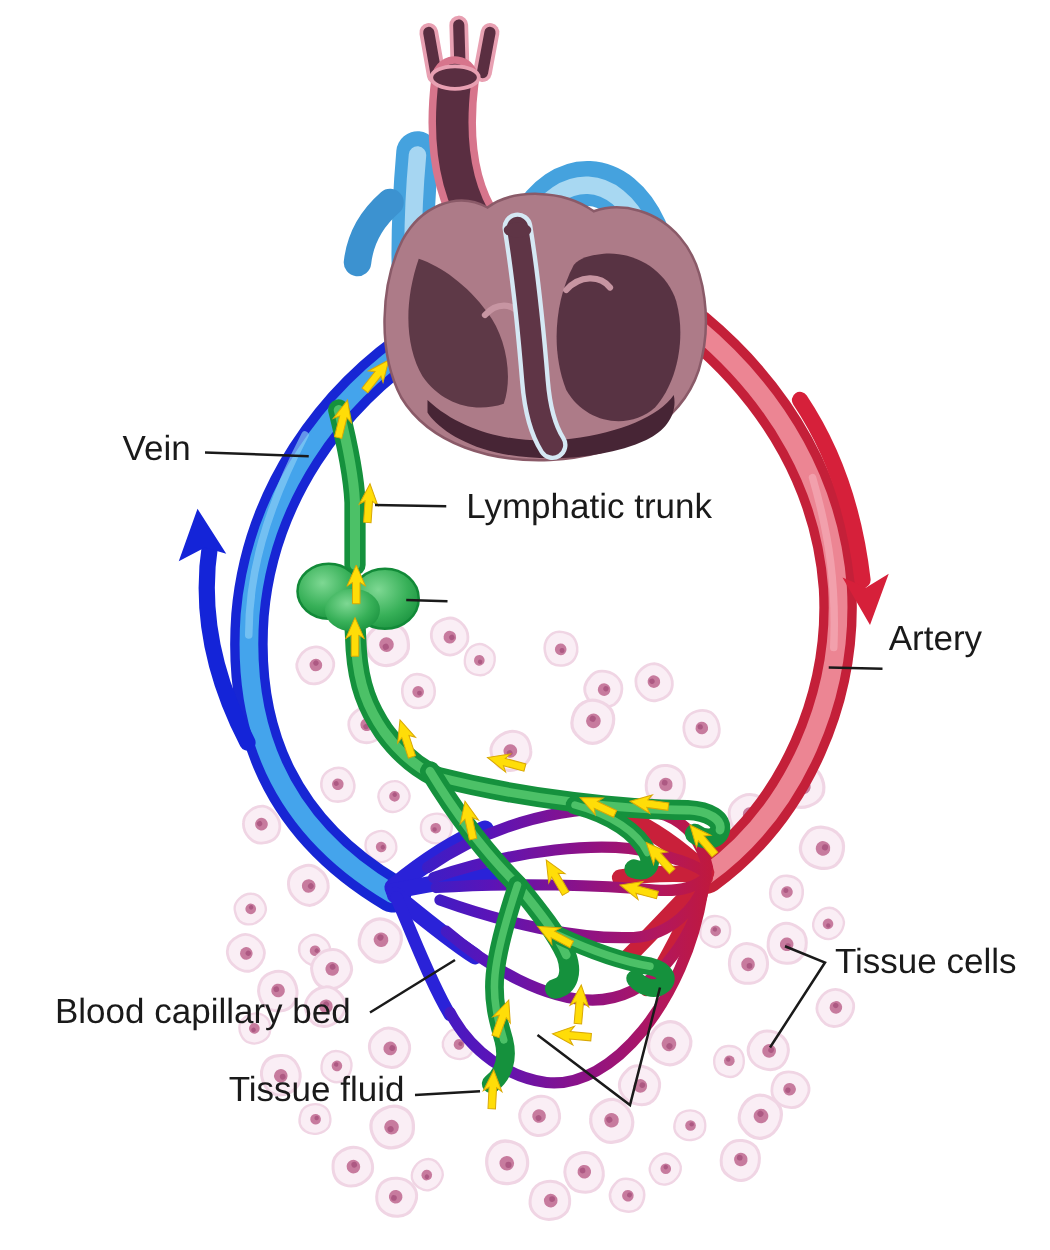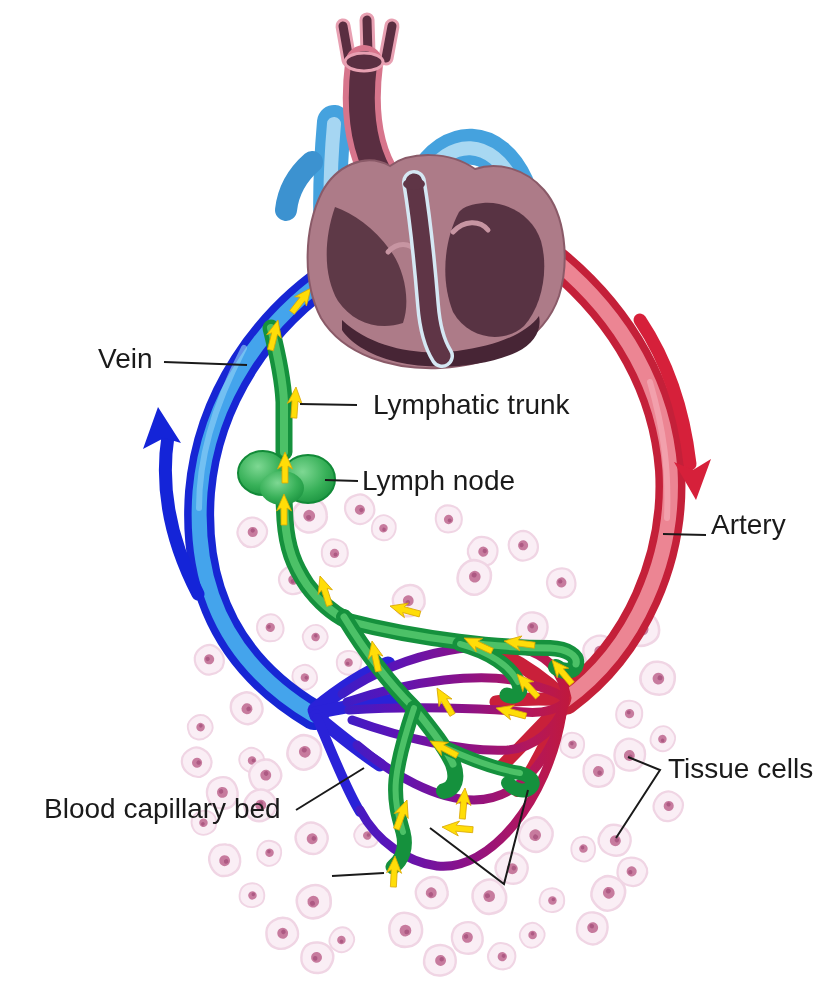--- a/index.html
+++ b/index.html
@@ -237,17 +237,17 @@
     <path class="ln" d="M651,534 L694,535"></path>
     <path class="ln" d="M616,757 L648,770 L604,838"></path>
     <path class="ln" d="M284,810 L352,768"></path>
     <path class="ln" d="M320,876 L372,873"></path>
     <path class="ln" d="M418,828 L492,884 L516,790"></path>
   </g>
 </svg>
 
 <div class="label" style="left:86px;top:344px">Vein</div>
 <div class="label" style="left:361px;top:390px">Lymphatic trunk</div>
-<div class="label" style="left:350px;top:466px">Lymph node</div>
-<div class="label" style="left:699px;top:510px">Artery</div>
+<div class="label" style="left:699px;top:496px">Artery</div>
 <div class="label" style="left:32px;top:794px">Blood capillary bed</div>
 <div class="label" style="left:656px;top:754px">Tissue cells</div>
+<div class="label" style="left:171px;top:857px">Tissue fluid</div>
 </div>
 
 </body></html>

